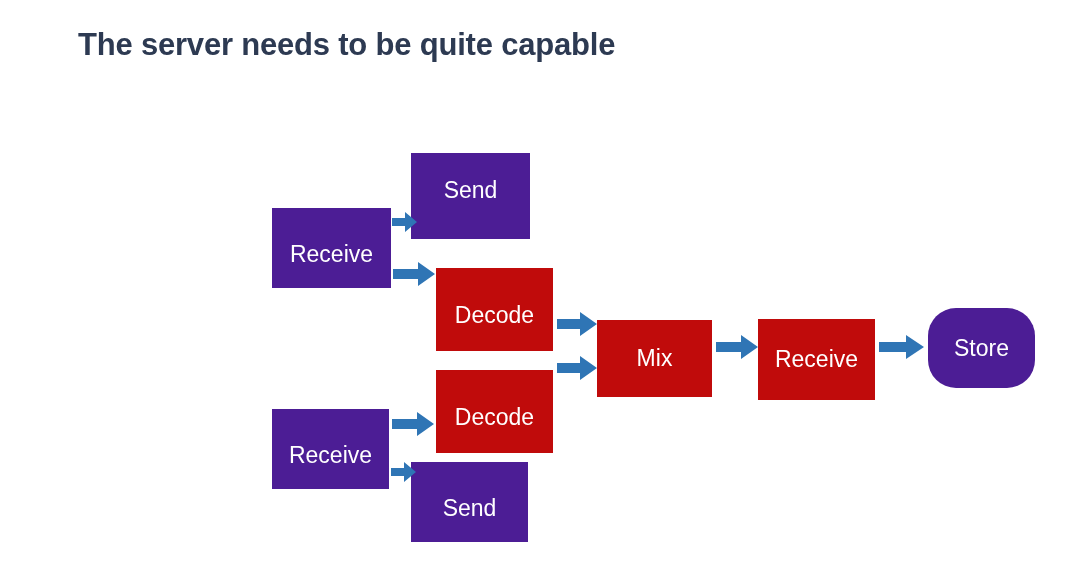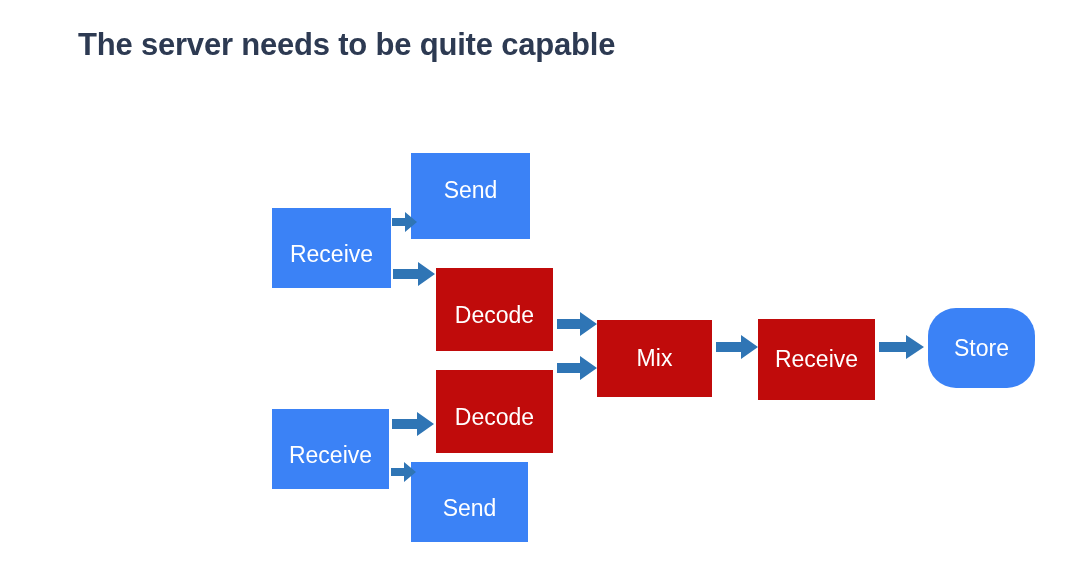--- a/index.html
+++ b/index.html
@@ -51,21 +51,21 @@
     display: flex;
     align-items: center;
     justify-content: center;
     color: #ffffff;
     font-size: 23px;
     font-weight: normal;
     line-height: 1;
     text-align: center;
     box-sizing: border-box;
   }
-  .node-green { background: #3b82f6; }
+  .node-green { background: #4c1d95; }
   .node-red   { background: #c00b0b; margin-top: 12px; }
 
   .node-label {
     display: block;
     pointer-events: none;
   }
 
   
   .lbl-lower { transform: translateY(6px); text-align: right; }
   .lbl-upper { transform: translateY(-6px); }

